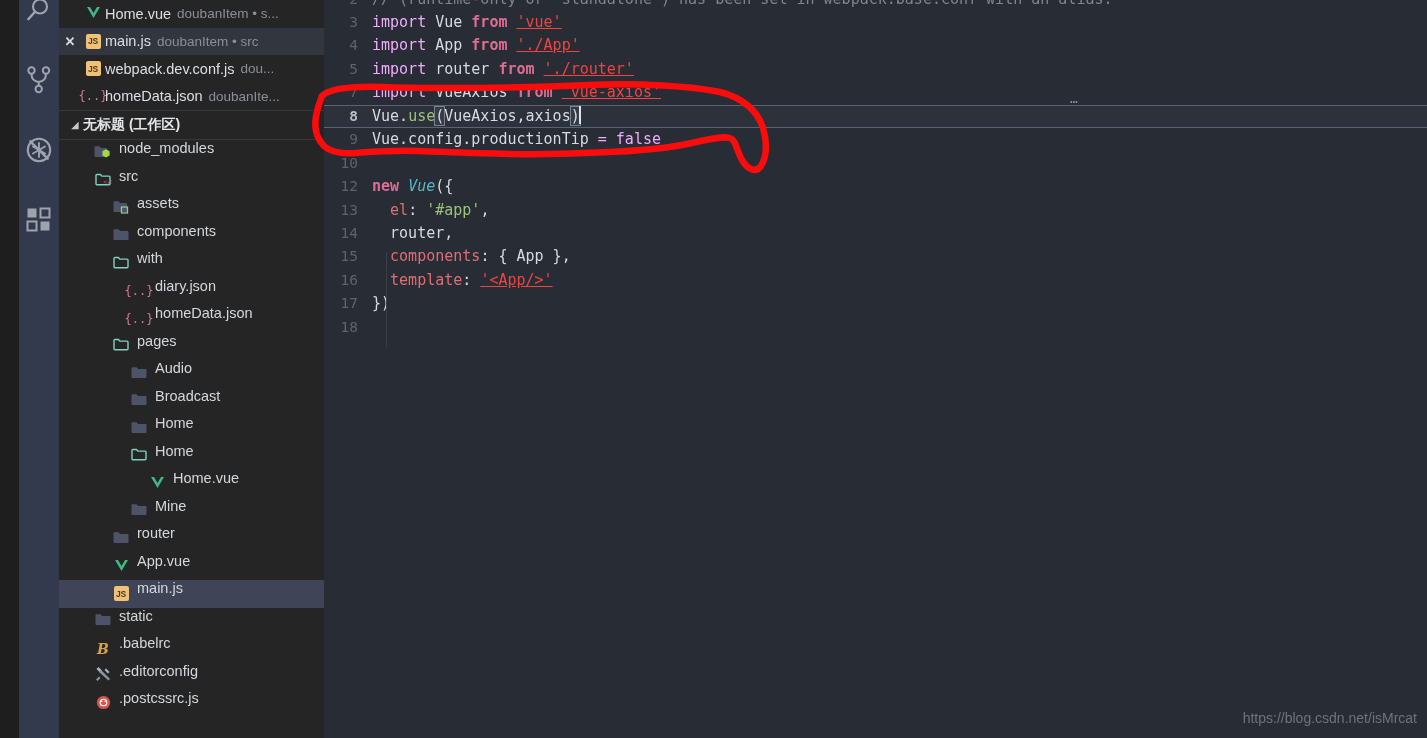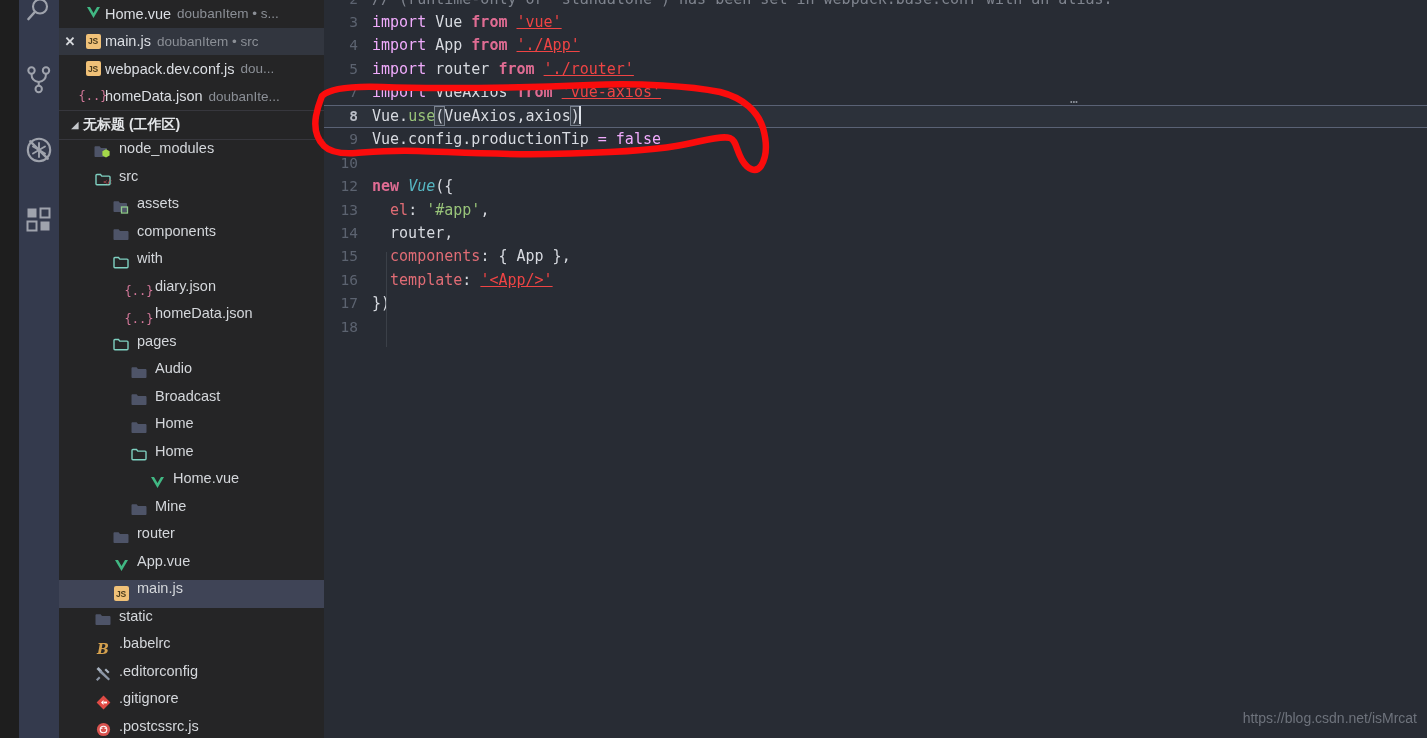--- a/index.html
+++ b/index.html
@@ -418,31 +418,20 @@
                 <path d="M11 1.5 L14.5 5 L13 6.5 L9.5 3 Z" fill="#a9b3c0"></path>
                 <path d="M1 12.5 L4 9.5 L5.5 11 L2.5 14 Z" fill="#8b95a4"></path>
               </svg></span>
           </span>
           <span class="tree-label">.editorconfig</span>
         </div>
         <div class="tree-row">
           <span style="flex: 0 0 auto; width: 34px;"></span>
           <span class="tree-ico">
             <span><svg width="15" height="15" viewBox="0 0 15 15">
-                <path d="M7.5 0.6 L14.4 7.5 L7.5 14.4 L0.6 7.5 Z" fill="#e04b45"></path>
-                <path d="M5 7.5 L7.5 5 L7.5 10 Z" fill="#fff"></path>
-                <rect x="7.8" y="6.6" width="3.2" height="1.8" fill="#fff"></rect>
-              </svg></span>
-          </span>
-          <span class="tree-label">.gitignore</span>
-        </div>
-        <div class="tree-row">
-          <span style="flex: 0 0 auto; width: 34px;"></span>
-          <span class="tree-ico">
-            <span><svg width="15" height="15" viewBox="0 0 15 15">
                 <circle cx="7.5" cy="7.5" r="6.6" fill="#d9534f"></circle>
                 <circle cx="7.5" cy="7.5" r="3.3" fill="none" stroke="#fff" stroke-width="1.1"></circle>
                 <circle cx="5.8" cy="6.2" r="0.8" fill="#fff"></circle>
                 <circle cx="9.2" cy="6.2" r="0.8" fill="#fff"></circle>
               </svg></span>
           </span>
           <span class="tree-label">.postcssrc.js</span>
         </div>
       </div>
   </div>

